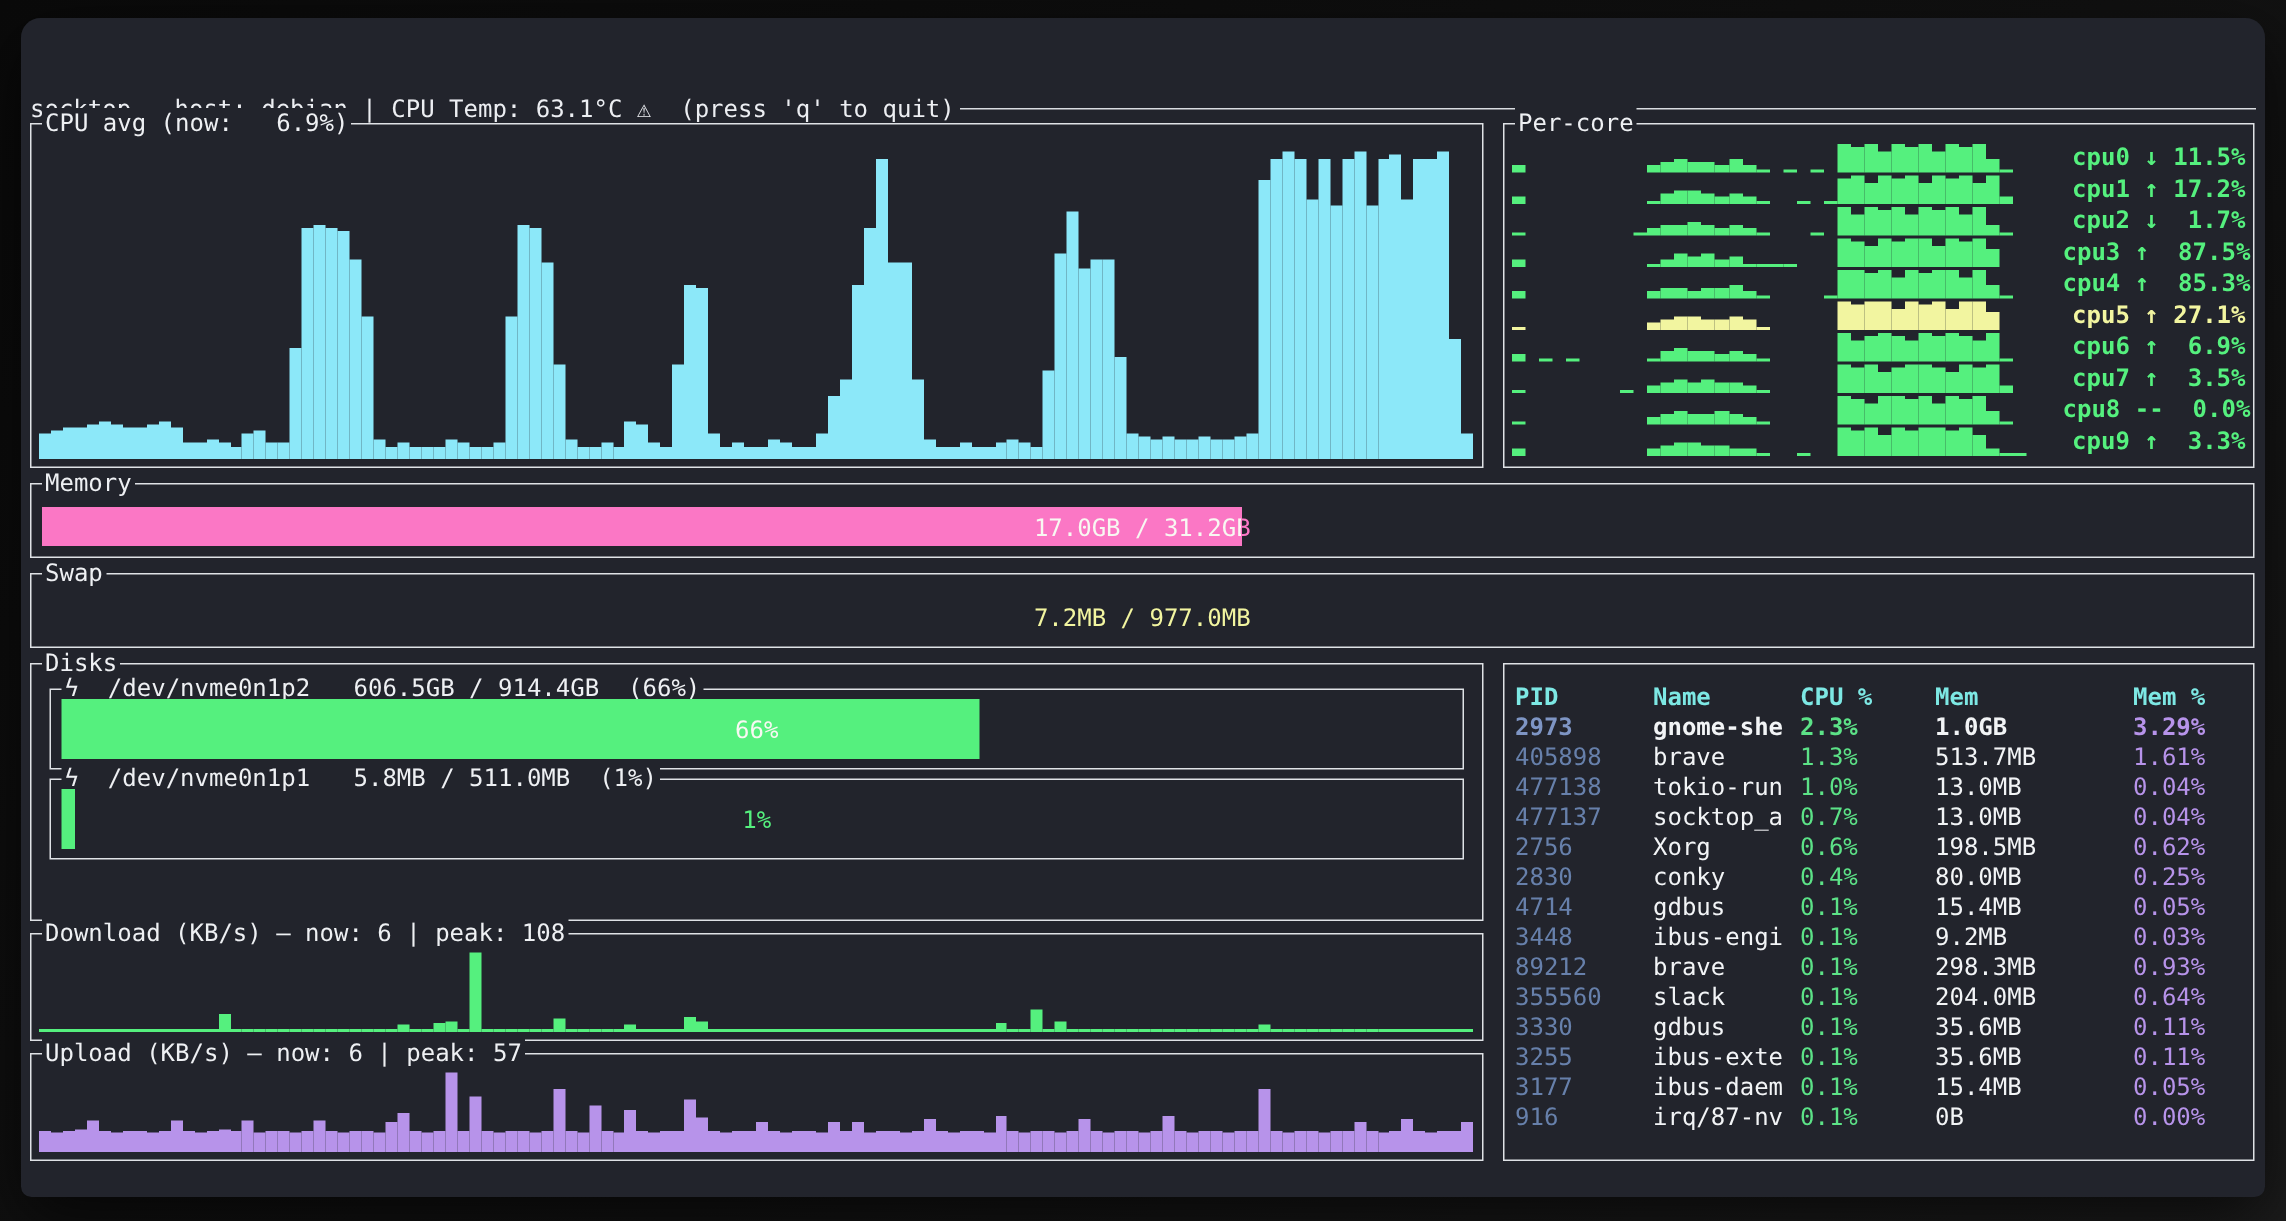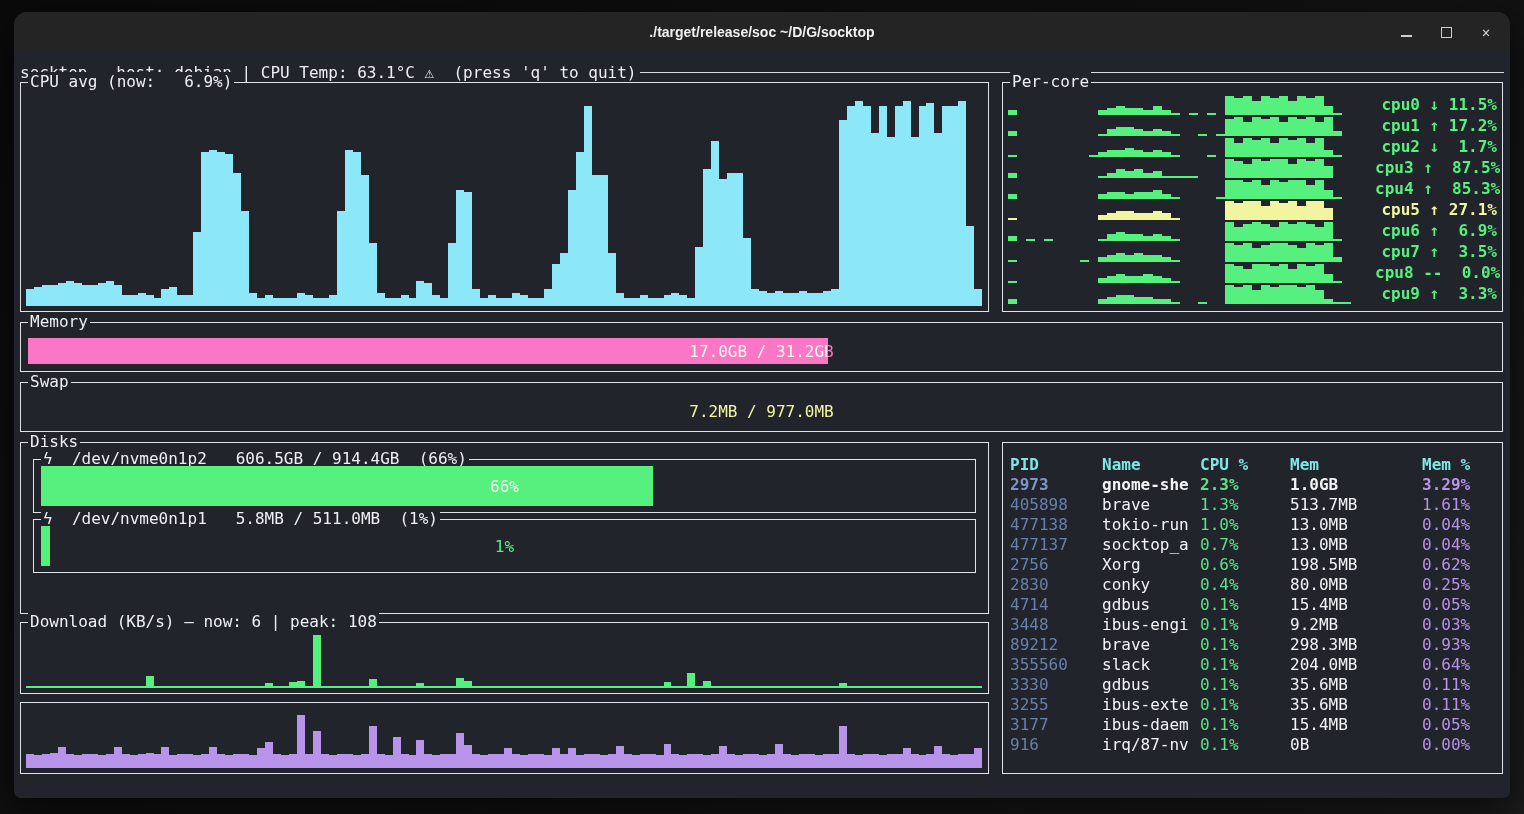--- a/index.html
+++ b/index.html
@@ -55,34 +55,20 @@
   .prow .c-cpu{color:#5ce287;}
   .prow .c-mem{color:#f2f4f6;}
   .prow .c-memp{color:#b793ea;}
   .prow.first span{font-weight:bold;}
   .prow.first .c-pid{color:#7e95c4;}
 </style>
 </head>
 <body>
 
 <div id="window">
-  <div id="titlebar">
-    <span>./target/release/soc ~/D/G/socktop</span>
-    <div id="controls">
-      <span class="ctl">
-          <span class="ctl-min"></span>
-        </span>
-      <span class="ctl">
-          <span class="ctl-max"></span>
-        </span>
-      <span class="ctl ctl-close">
-          <span>✕</span>
-        </span>
-    </div>
-  </div>
 
   <div id="terminal">
     <div id="topline">
       <span>socktop — host: debian | CPU Temp: 63.1°C ⚠  (press 'q' to quit)</span>
       <span class="hline"></span>
     </div>
 
     <div class="panel" id="cpu-panel" style="left:6px;top:30px;width:967px;height:228px;">
       <span class="ptitle">CPU avg (now:   6.9%)</span>
       <div class="chart" id="cpu-chart">
@@ -820,20 +806,21 @@
           <div class="bar" style="background: rgb(85, 240, 126); height: 3.5%;"></div>
           <div class="bar" style="background: rgb(85, 240, 126); height: 3.5%;"></div>
           <div class="bar" style="background: rgb(85, 240, 126); height: 3.5%;"></div>
           <div class="bar" style="background: rgb(85, 240, 126); height: 3.5%;"></div>
           <div class="bar" style="background: rgb(85, 240, 126); height: 3.5%;"></div>
           <div class="bar" style="background: rgb(85, 240, 126); height: 3.5%;"></div>
         </div>
     </div>
 
     <div class="panel" style="left:6px;top:650px;width:967px;height:70px;">
+      <span class="ptitle">Upload (KB/s) — now: 6 | peak: 57</span>
       <div class="chart" id="ul-chart">
           <div class="bar" style="background: rgb(183, 147, 234); height: 26.3158%;"></div>
           <div class="bar" style="background: rgb(183, 147, 234); height: 24.5614%;"></div>
           <div class="bar" style="background: rgb(183, 147, 234); height: 26.3158%;"></div>
           <div class="bar" style="background: rgb(183, 147, 234); height: 28.0702%;"></div>
           <div class="bar" style="background: rgb(183, 147, 234); height: 40.3509%;"></div>
           <div class="bar" style="background: rgb(183, 147, 234); height: 26.3158%;"></div>
           <div class="bar" style="background: rgb(183, 147, 234); height: 24.5614%;"></div>
           <div class="bar" style="background: rgb(183, 147, 234); height: 26.3158%;"></div>
           <div class="bar" style="background: rgb(183, 147, 234); height: 26.3158%;"></div>

